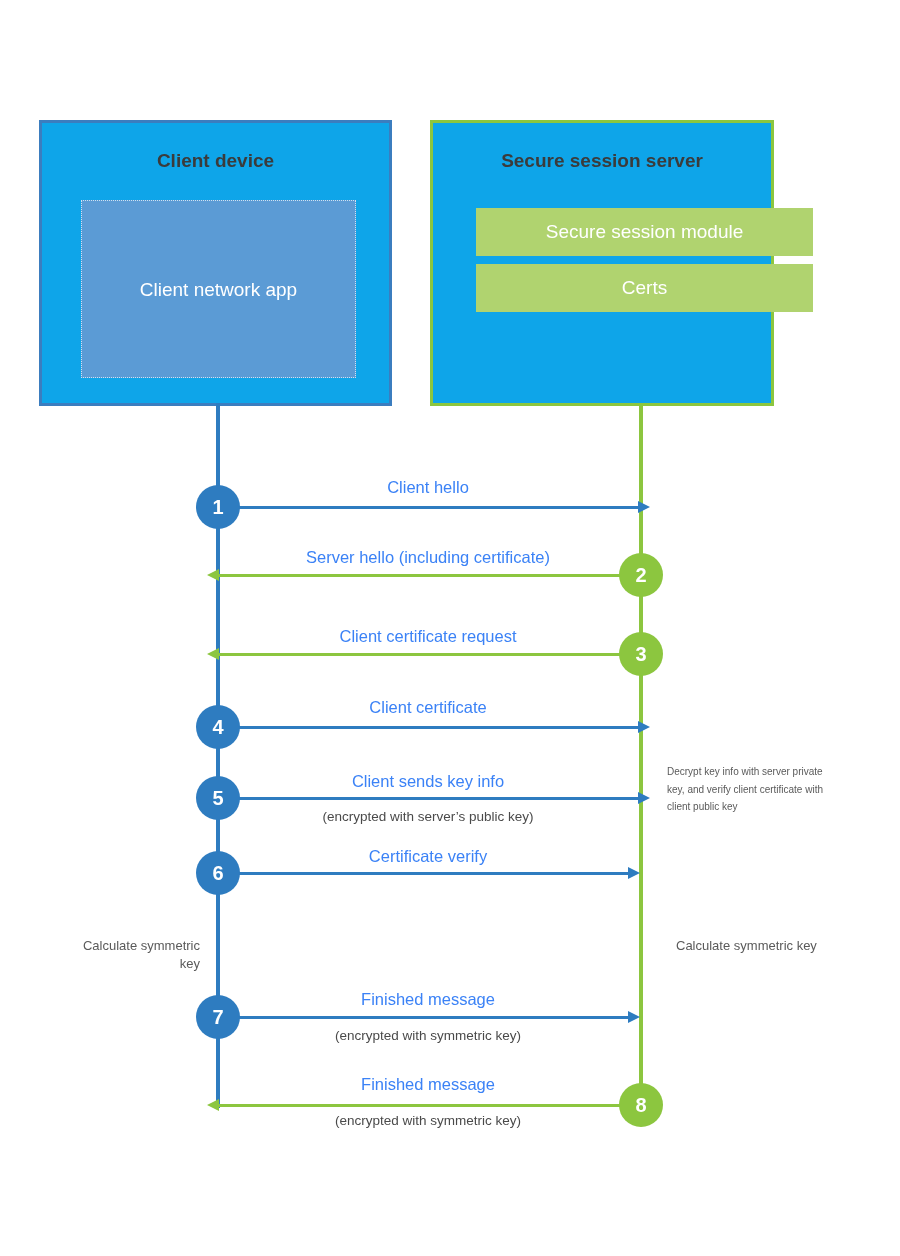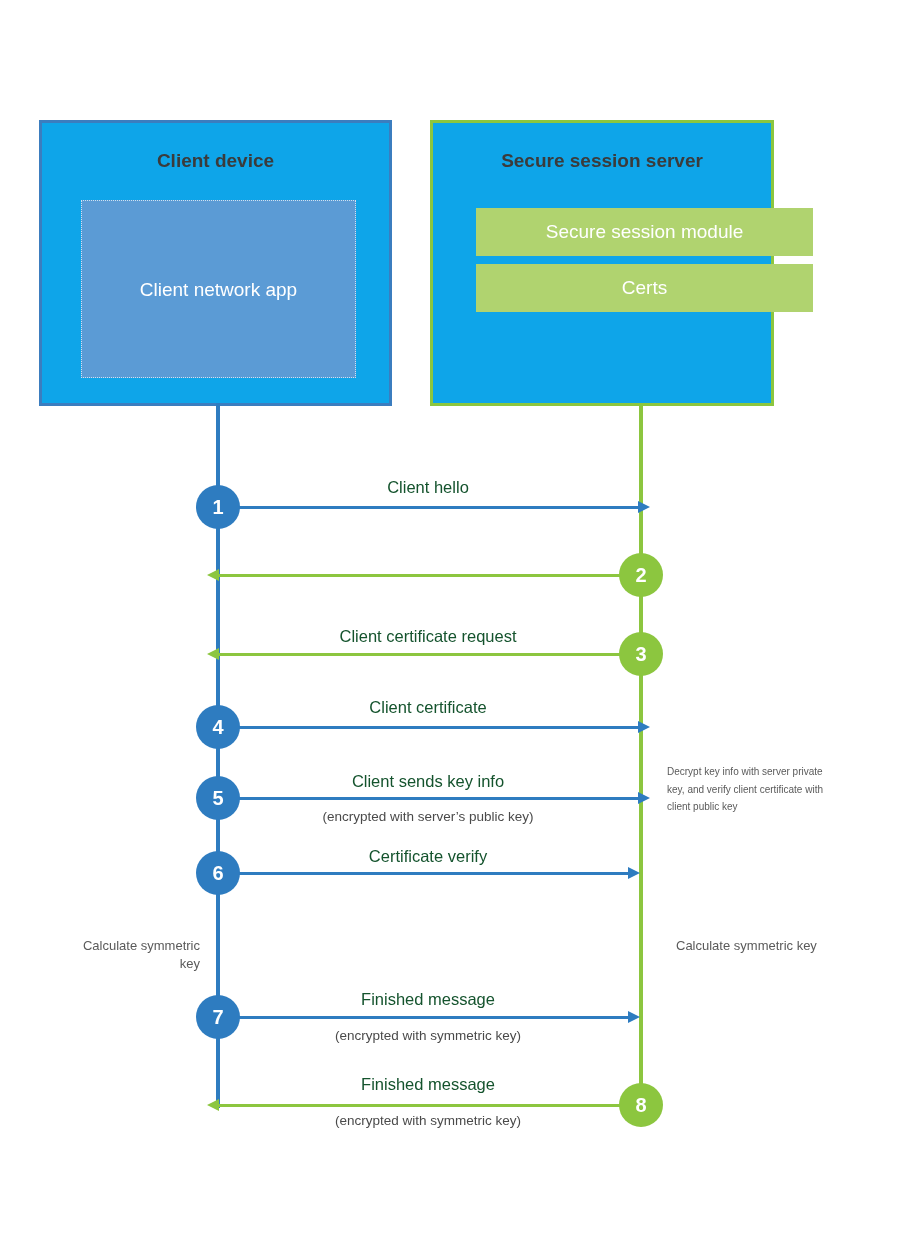--- a/index.html
+++ b/index.html
@@ -152,21 +152,21 @@
     color: #ffffff;
     font-size: 20px;
     font-weight: bold;
   }
   .step-circle.blue { background: #2e7cc0; }
   .step-circle.green { background: #8cc63f; }
   
   .msg-label {
     position: absolute;
     text-align: center;
-    color: #14532d;
+    color: #3b82f6;
     font-size: 16.5px;
     white-space: nowrap;
   }
   .msg-sublabel {
     position: absolute;
     text-align: center;
     color: #4a4a4a;
     font-size: 13.5px;
     white-space: nowrap;
   }
@@ -223,20 +223,21 @@
 
   <div class="msg blue to-right" style="left:218px; top:506px; width:421px;">
     <span class="arrowhead"></span>
   </div>
   <div class="msg-label" style="left:228px; top:478px; width:400px;">Client hello</div>
   <div class="step-circle blue" style="left:196px; top:485px;">1</div>
 
   <div class="msg green to-left" style="left:218px; top:574px; width:421px;">
     <span class="arrowhead"></span>
   </div>
+  <div class="msg-label" style="left:228px; top:548px; width:400px;">Server hello (including certificate)</div>
   <div class="step-circle green" style="left:619px; top:553px;">2</div>
 
   <div class="msg green to-left" style="left:218px; top:653px; width:421px;">
     <span class="arrowhead"></span>
   </div>
   <div class="msg-label" style="left:228px; top:627px; width:400px;">Client certificate request</div>
   <div class="step-circle green" style="left:619px; top:632px;">3</div>
 
   <div class="msg blue to-right" style="left:218px; top:726px; width:421px;">
     <span class="arrowhead"></span>

